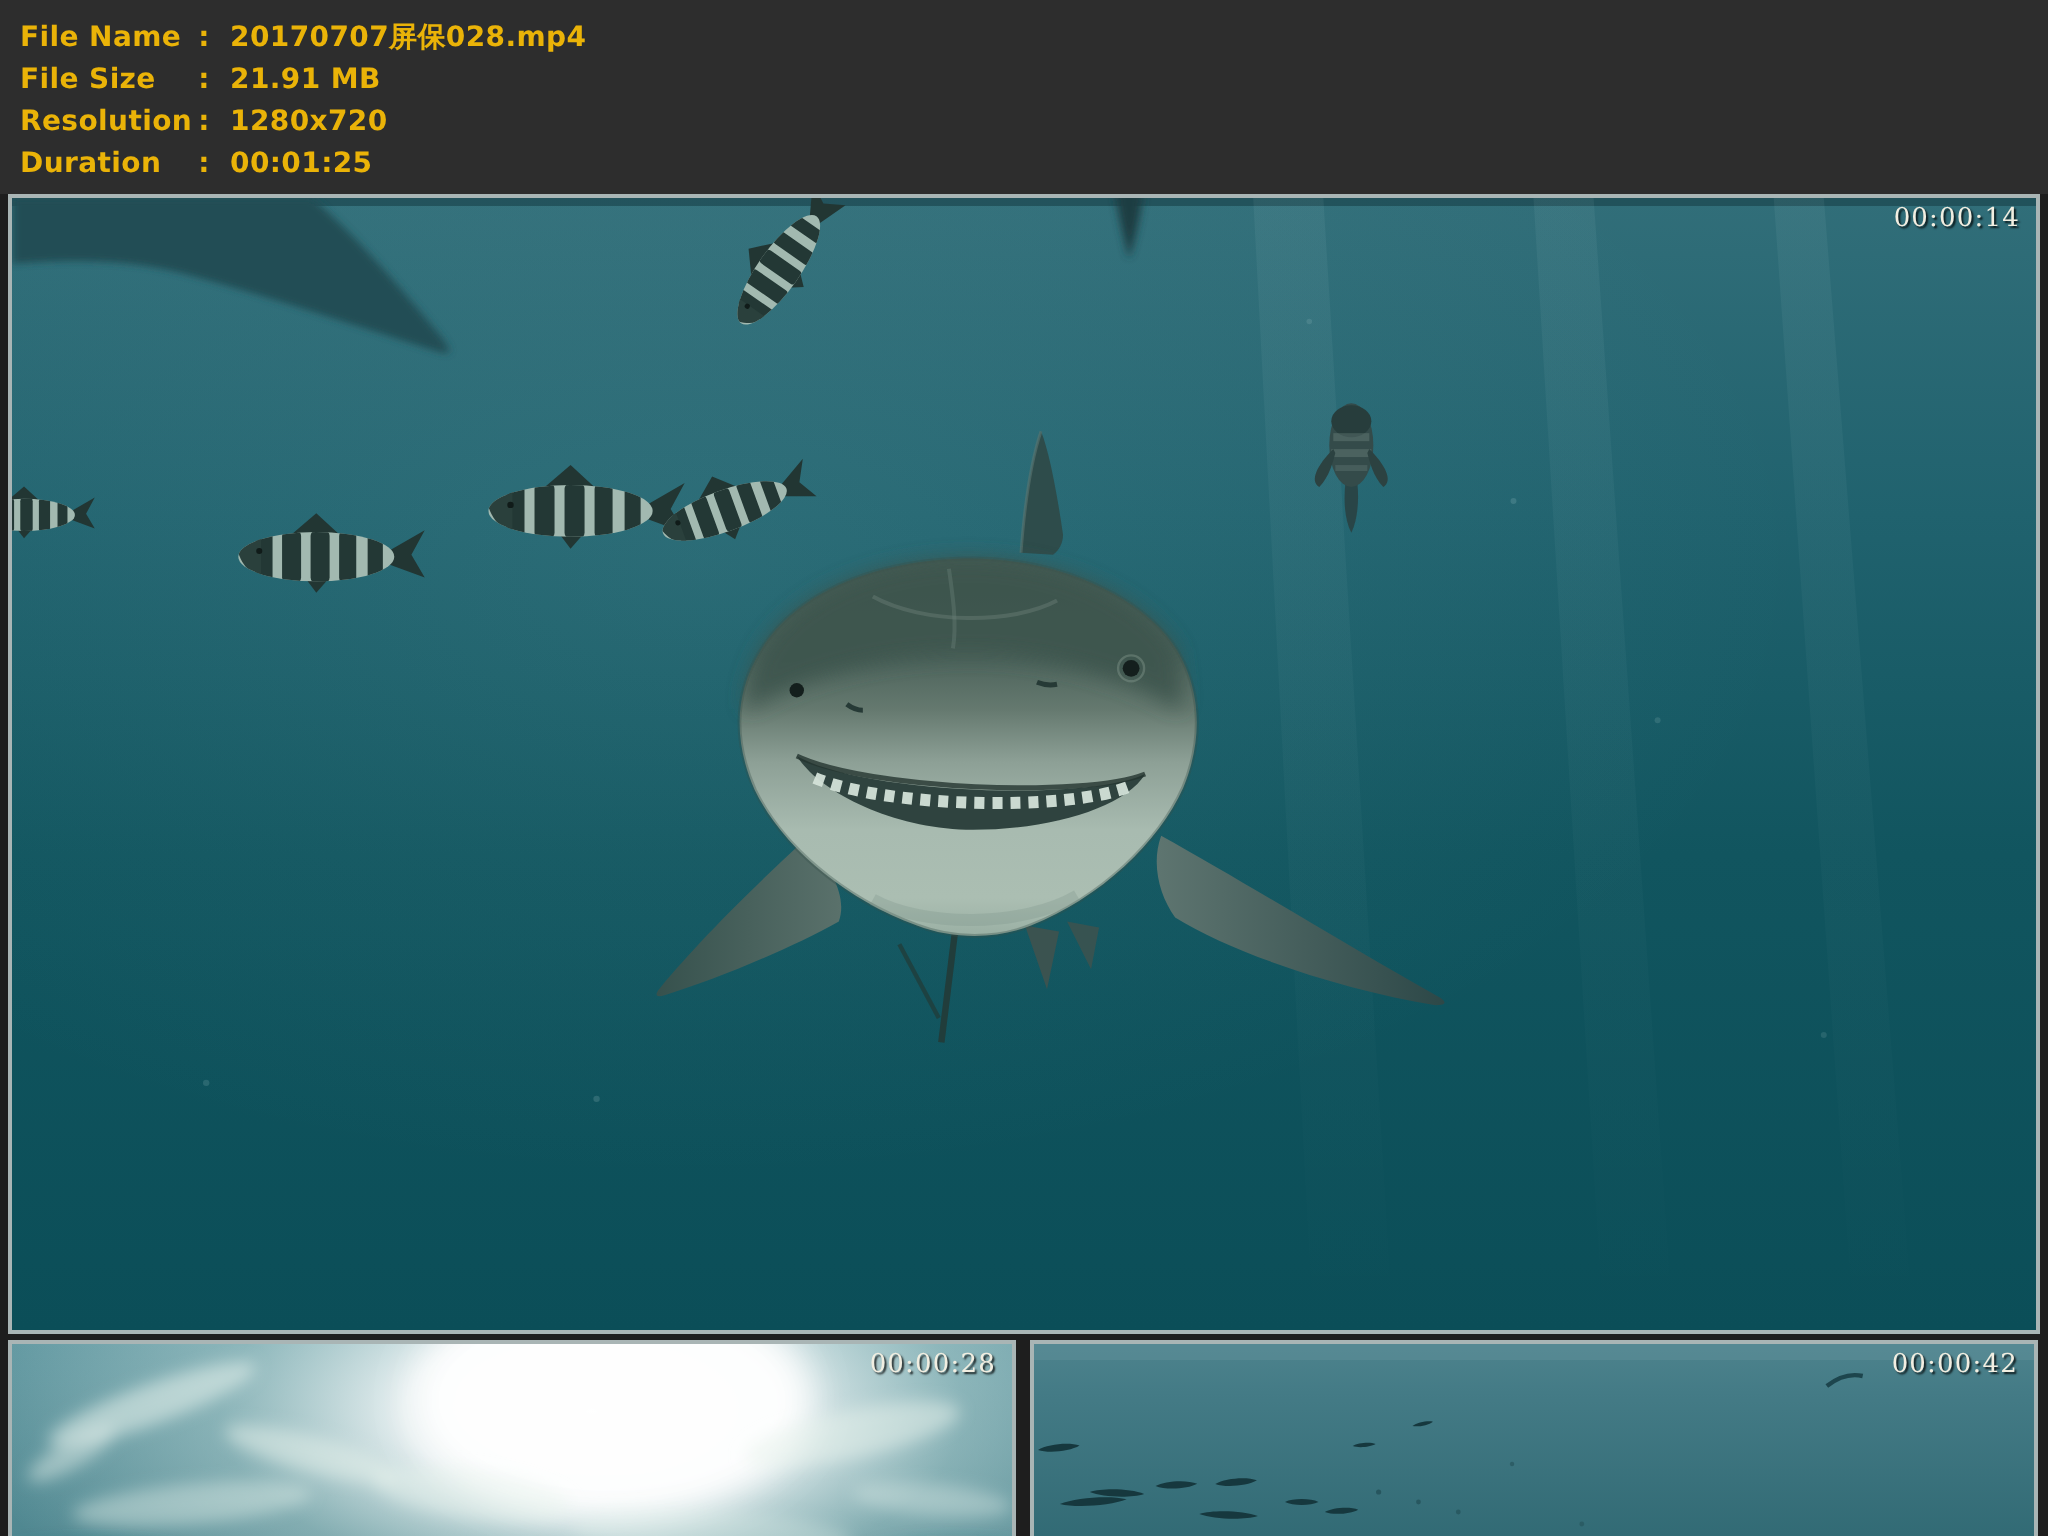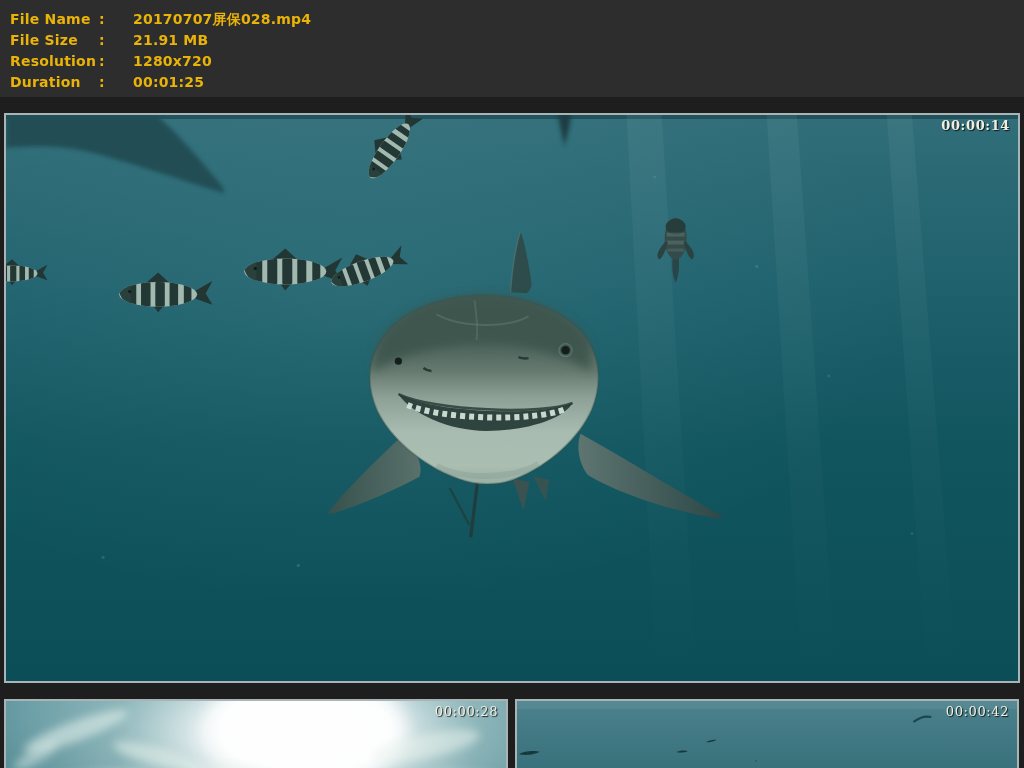--- a/index.html
+++ b/index.html
@@ -16,28 +16,27 @@
     padding:9px 0 0 10px;
   }
   .hrow{
     display:flex;align-items:flex-end;
     height:21px;line-height:21px;
     color:#eab308;font-size:14px;font-weight:bold;
     letter-spacing:0.2px;
   }
   .hrow .lbl{display:inline-block;width:89px;}
   .hrow .sep{display:inline-block;width:6px;text-align:center;}
-  .hrow .val{margin-left:28px;white-space:nowrap;}
+  .hrow .val{margin-left:10px;white-space:nowrap;}
   
   .main-frame{
-    margin:16px 4px;height:566px;position:relative;
+    margin:0 4px;height:566px;position:relative;
     border:2px solid #a9b5b5;
     background:#4d7c0f;
     overflow:hidden;
-    font-weight:bold;
   }
   .thumbs{
     display:flex;gap:7px;margin:3px 5px 0 4px;
   }
   .thumb{
     flex:1;height:240px;position:relative;
     border:2px solid #a9b5b5;
     overflow:hidden;background:#2d6571;
   }
   .scene{display:block;width:100%;height:100%;}

